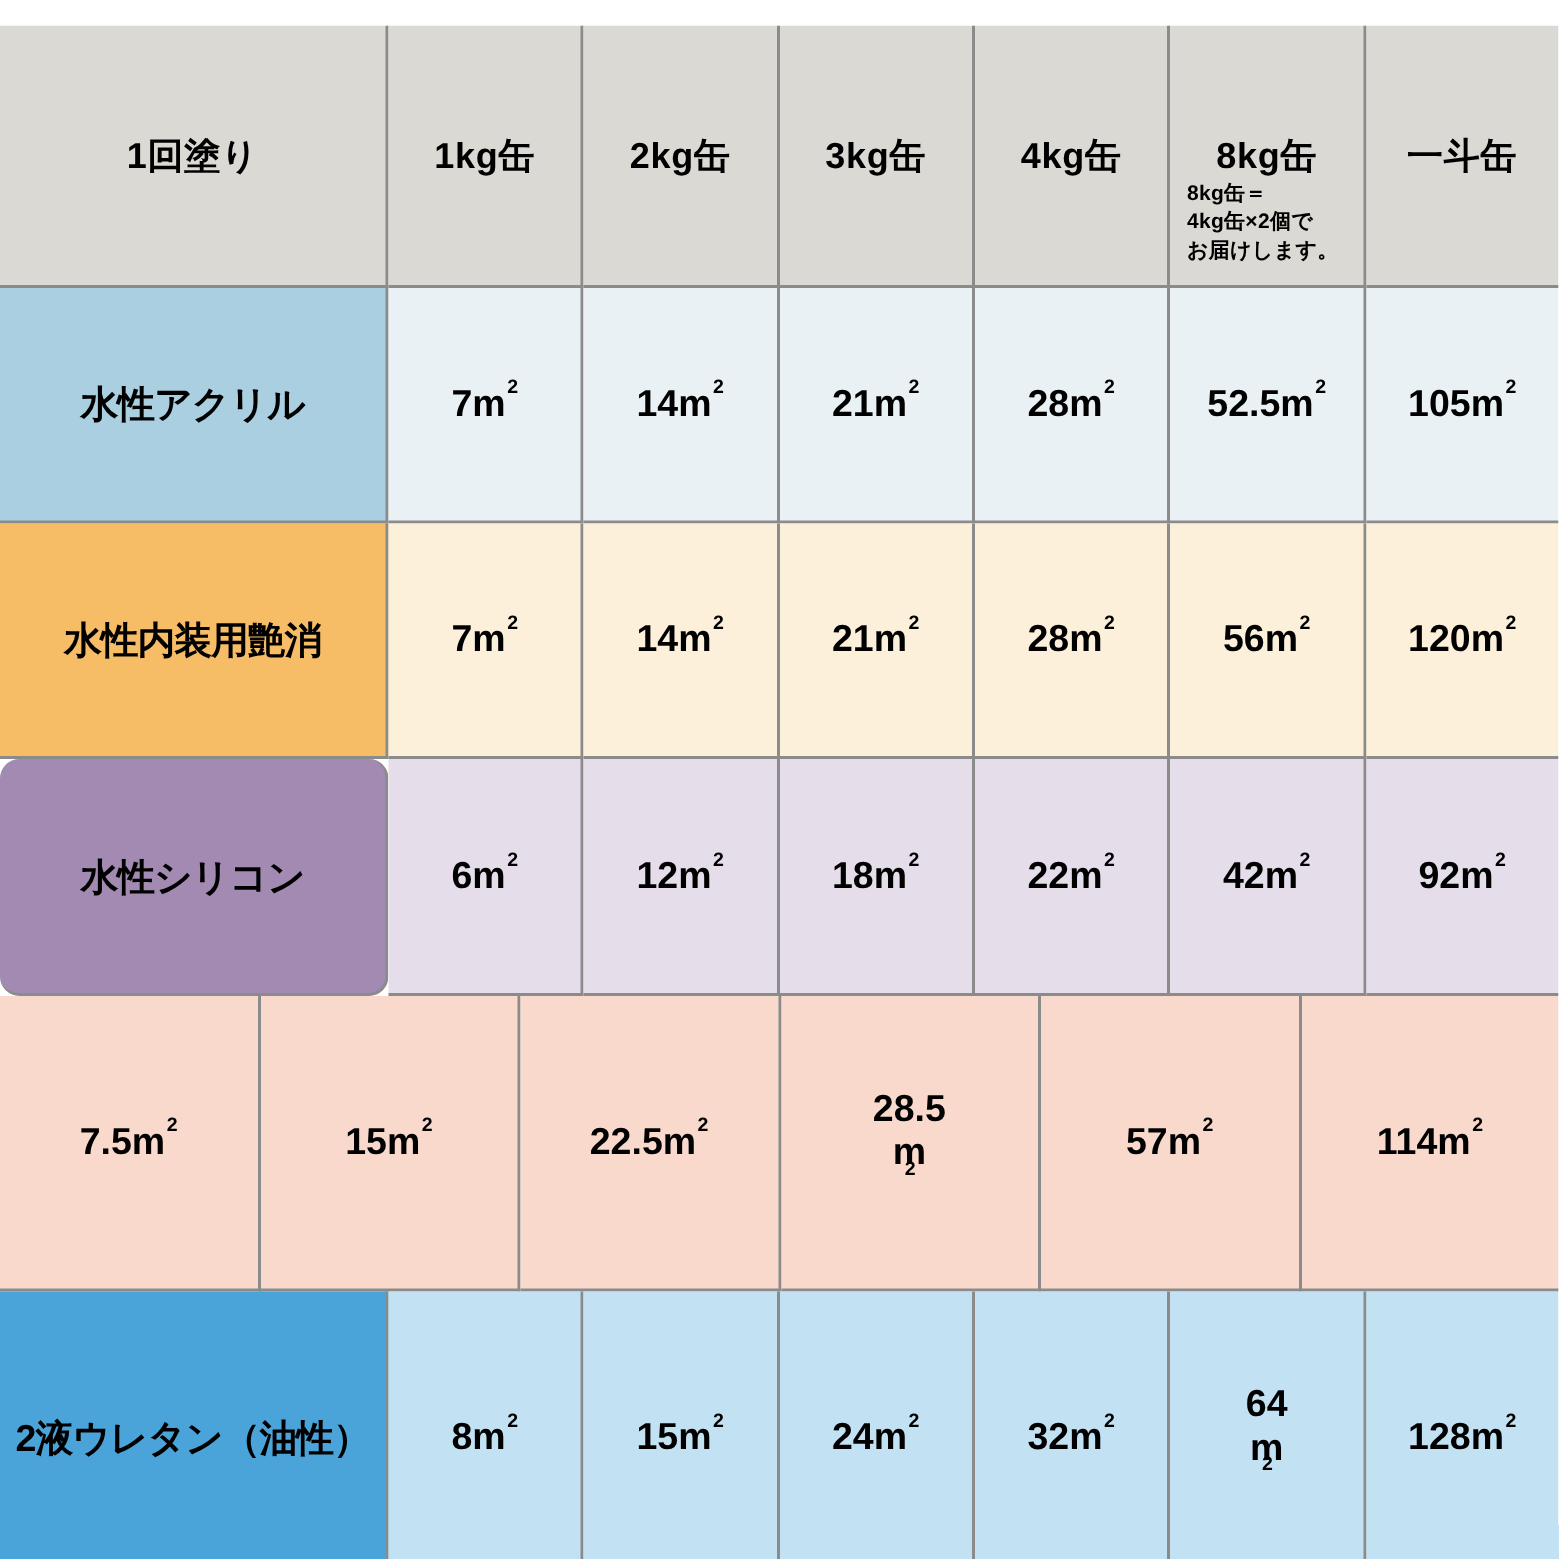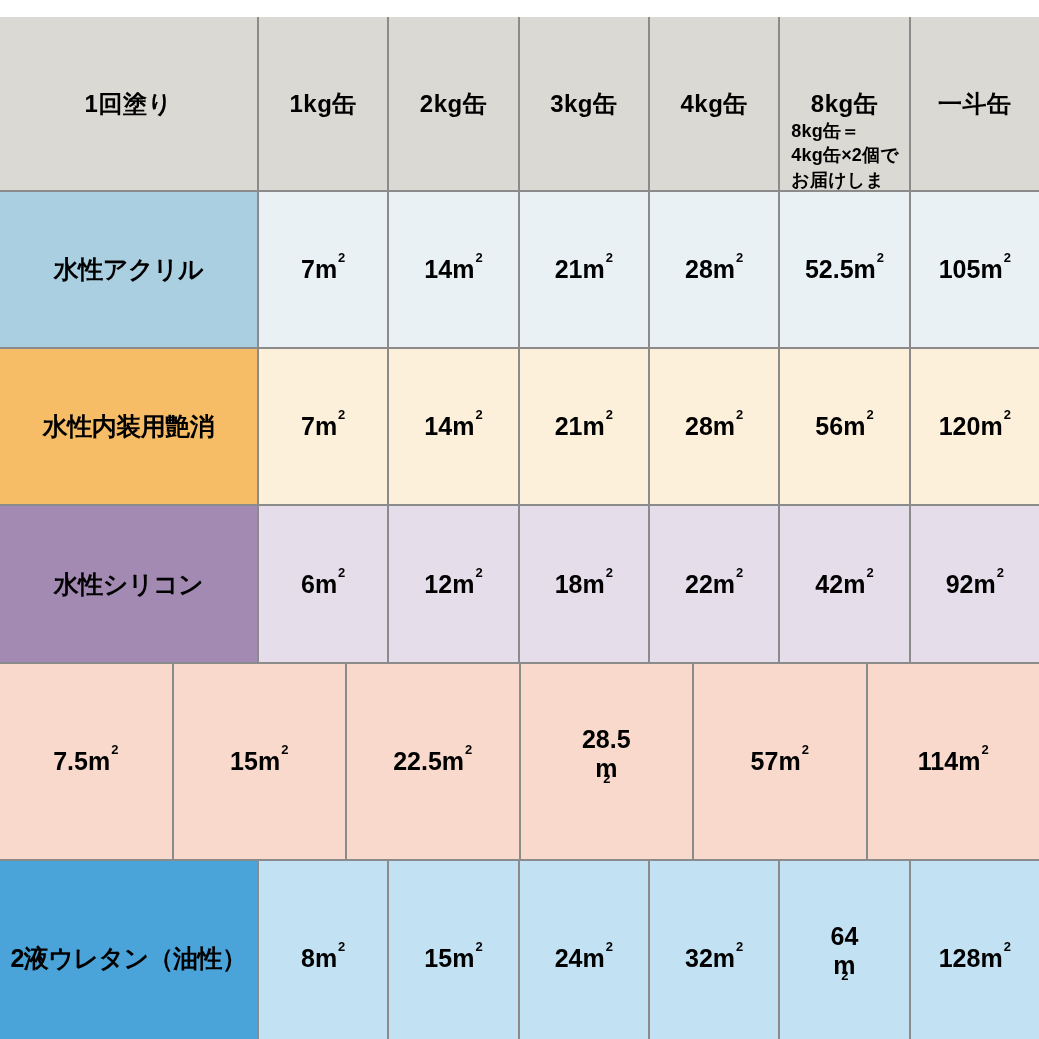--- a/index.html
+++ b/index.html
@@ -28,21 +28,21 @@
   .br { border-right: 2px solid #8b8b8b; }
   .bb { border-bottom: 2px solid #8b8b8b; }
   .hcell { background: #dbd9d3; }
   .htitle { font-size: 24px; letter-spacing: 0.5px; }
   .hnote {
     position: absolute;
     top: 59%;
     left: 11px;
     right: 2px;
     text-align: left;
-    font-size: 18px;
+    font-size: 14px;
     line-height: 1.35;
     letter-spacing: 0.2px;
   }
   .rowlabel { font-size: 25px; letter-spacing: -0.5px; text-align: center; }
   .val, .unitbase { font-size: 25px; }
   .sup {
     font-size: 13px;
     position: relative;
     top: -12px;
     margin-left: 1px;
@@ -142,21 +142,21 @@
           <span class="val">56</span>
           <span class="unitbase">m</span>
           <span class="sup">2</span>
         </div>
         <div class="cell datacol bb" style="background: rgb(253, 240, 218);">
           <span class="val">120</span>
           <span class="unitbase">m</span>
           <span class="sup">2</span>
         </div>
       </div><div class="trow">
-        <div class="cell labelcol br bb" style="background: rgb(162, 138, 178);">
+        <div class="cell labelcol br bb" style="background: rgb(162, 138, 178); border-radius: 13px;">
           <span class="rowlabel">水性シリコン</span>
         </div>
         <div class="cell datacol br bb" style="background: rgb(229, 222, 234);">
           <span class="val">6</span>
           <span class="unitbase">m</span>
           <span class="sup">2</span>
         </div>
         <div class="cell datacol br bb" style="background: rgb(229, 222, 234);">
           <span class="val">12</span>
           <span class="unitbase">m</span>

